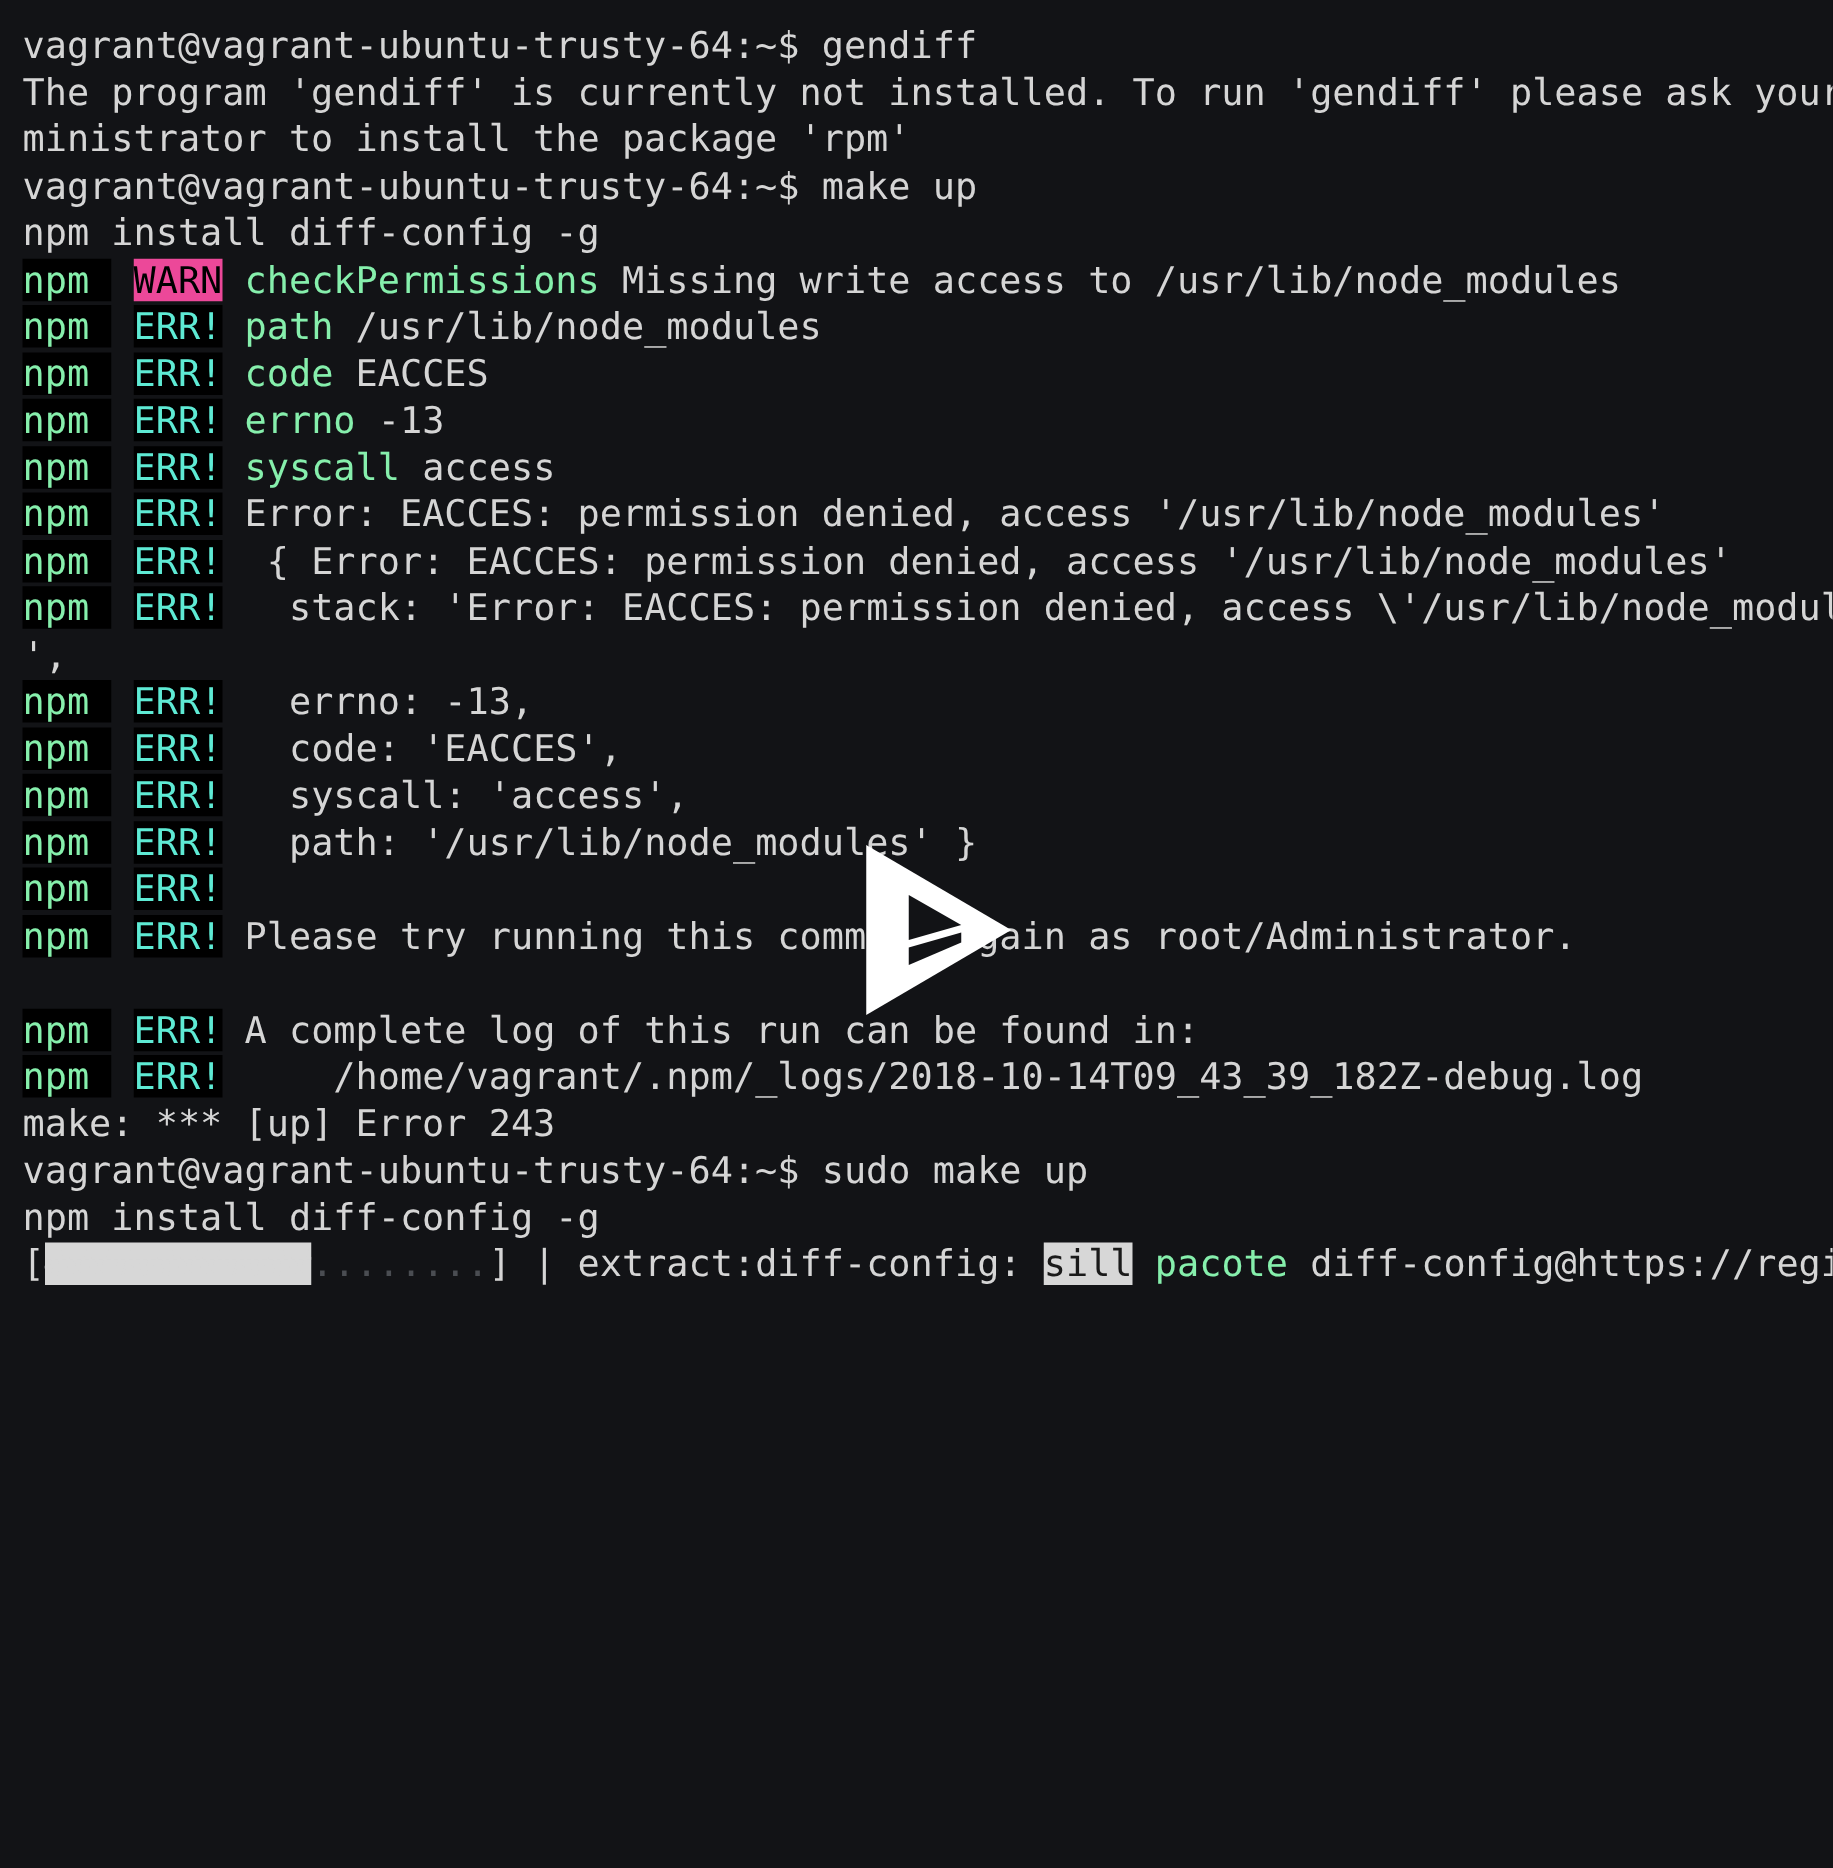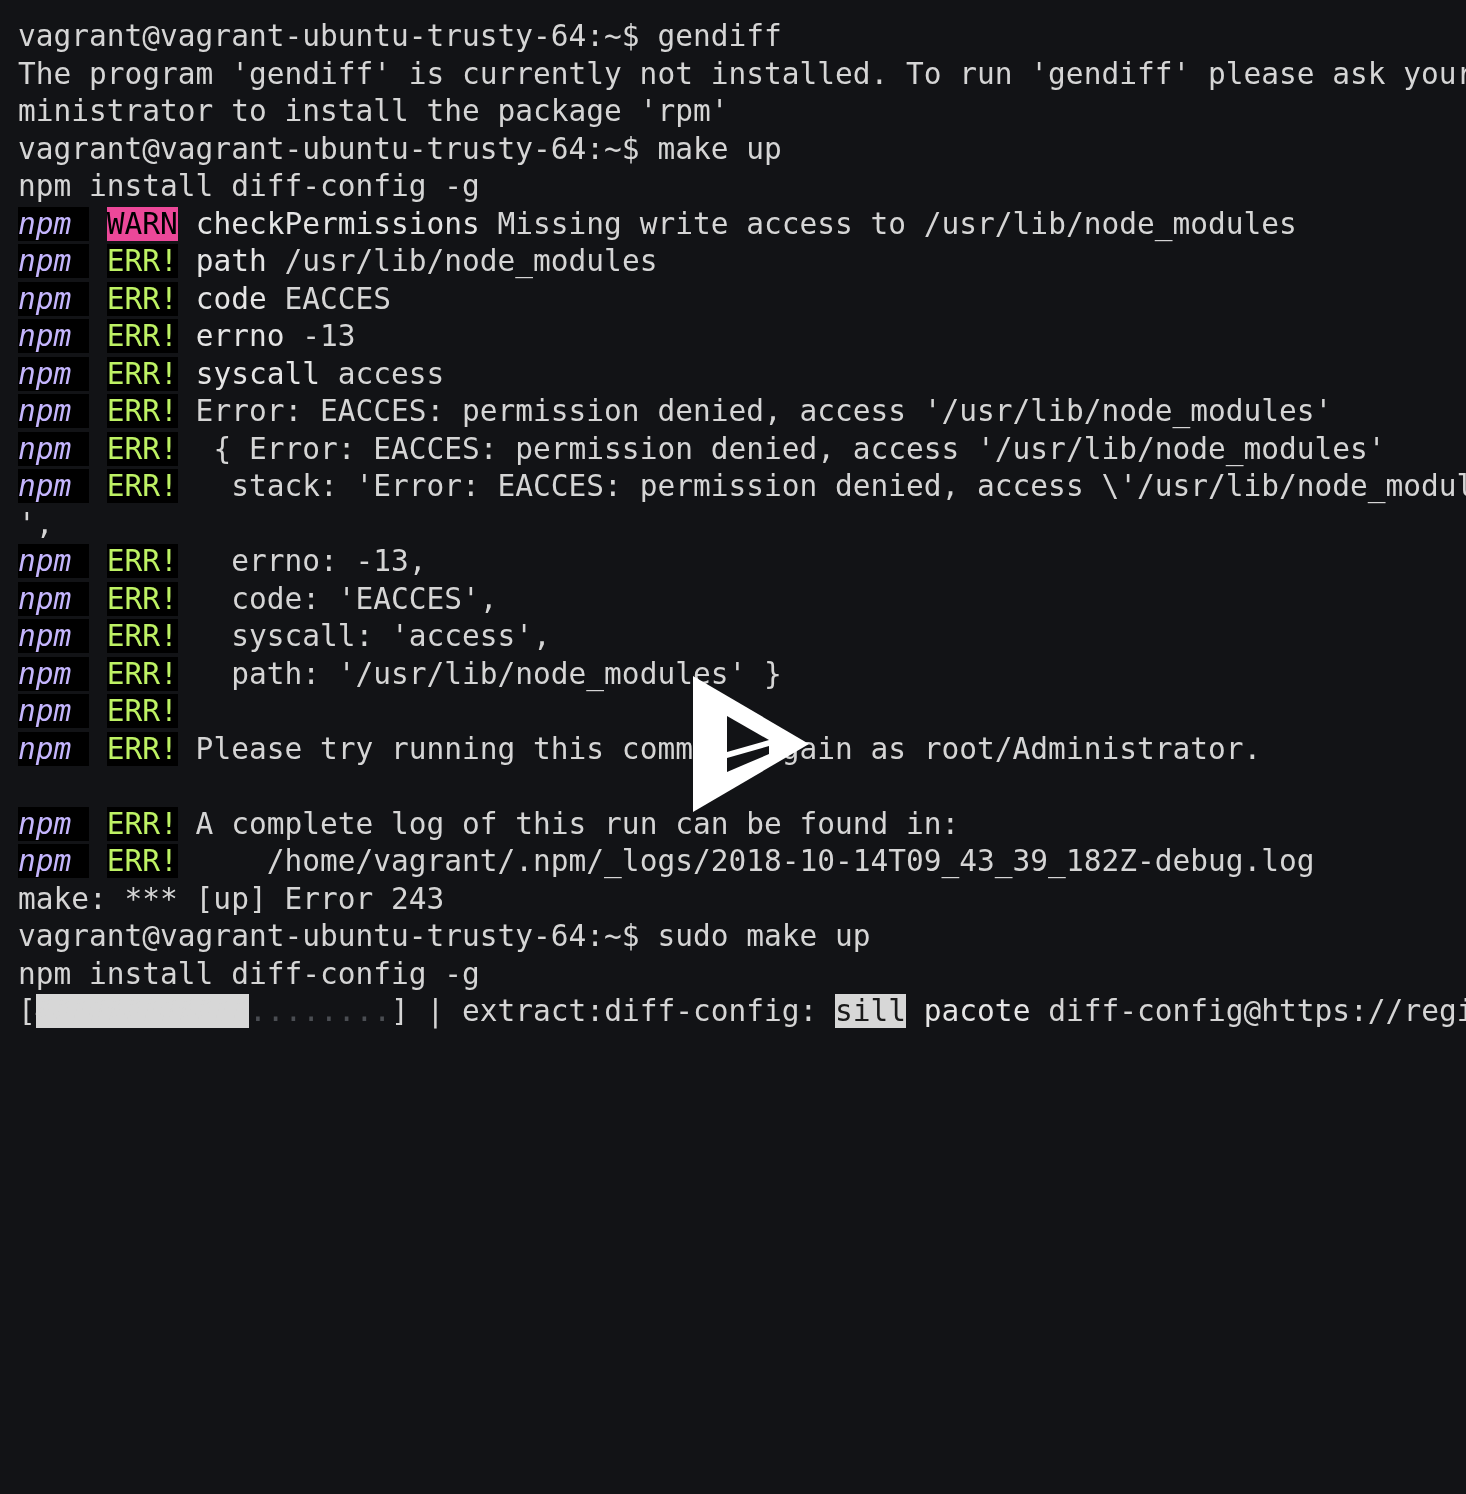--- a/index.html
+++ b/index.html
@@ -36,24 +36,24 @@
   }
 
   .row {
     height: 37.5px;
     white-space: pre;
     display: block;
   }
 
   
   .plain   { color: #d5d5d5; }
-  .prefix  { color: #c4b5fd; background: #000000; font-style: italic; }
+  .prefix  { color: #86efac; background: #000000; }
   .warn    { color: #000000; background: #ec4899; }
-  .err     { color: #bef264; background: #000000; }
-  .magenta { color: #e5e5e5; }
+  .err     { color: #5eead4; background: #000000; }
+  .magenta { color: #86efac; }
   .sill    { color: #1a1a1a; background: #d7d7d7; margin-top: 18px; }
   .barfill { color: #d7d7d7; background: #d7d7d7; }
   .bardot  { color: #4a4d52; }
 
   
   #play-overlay {
     position: absolute;
     left: 691px;
     top: 674px;
     width: 120px;

